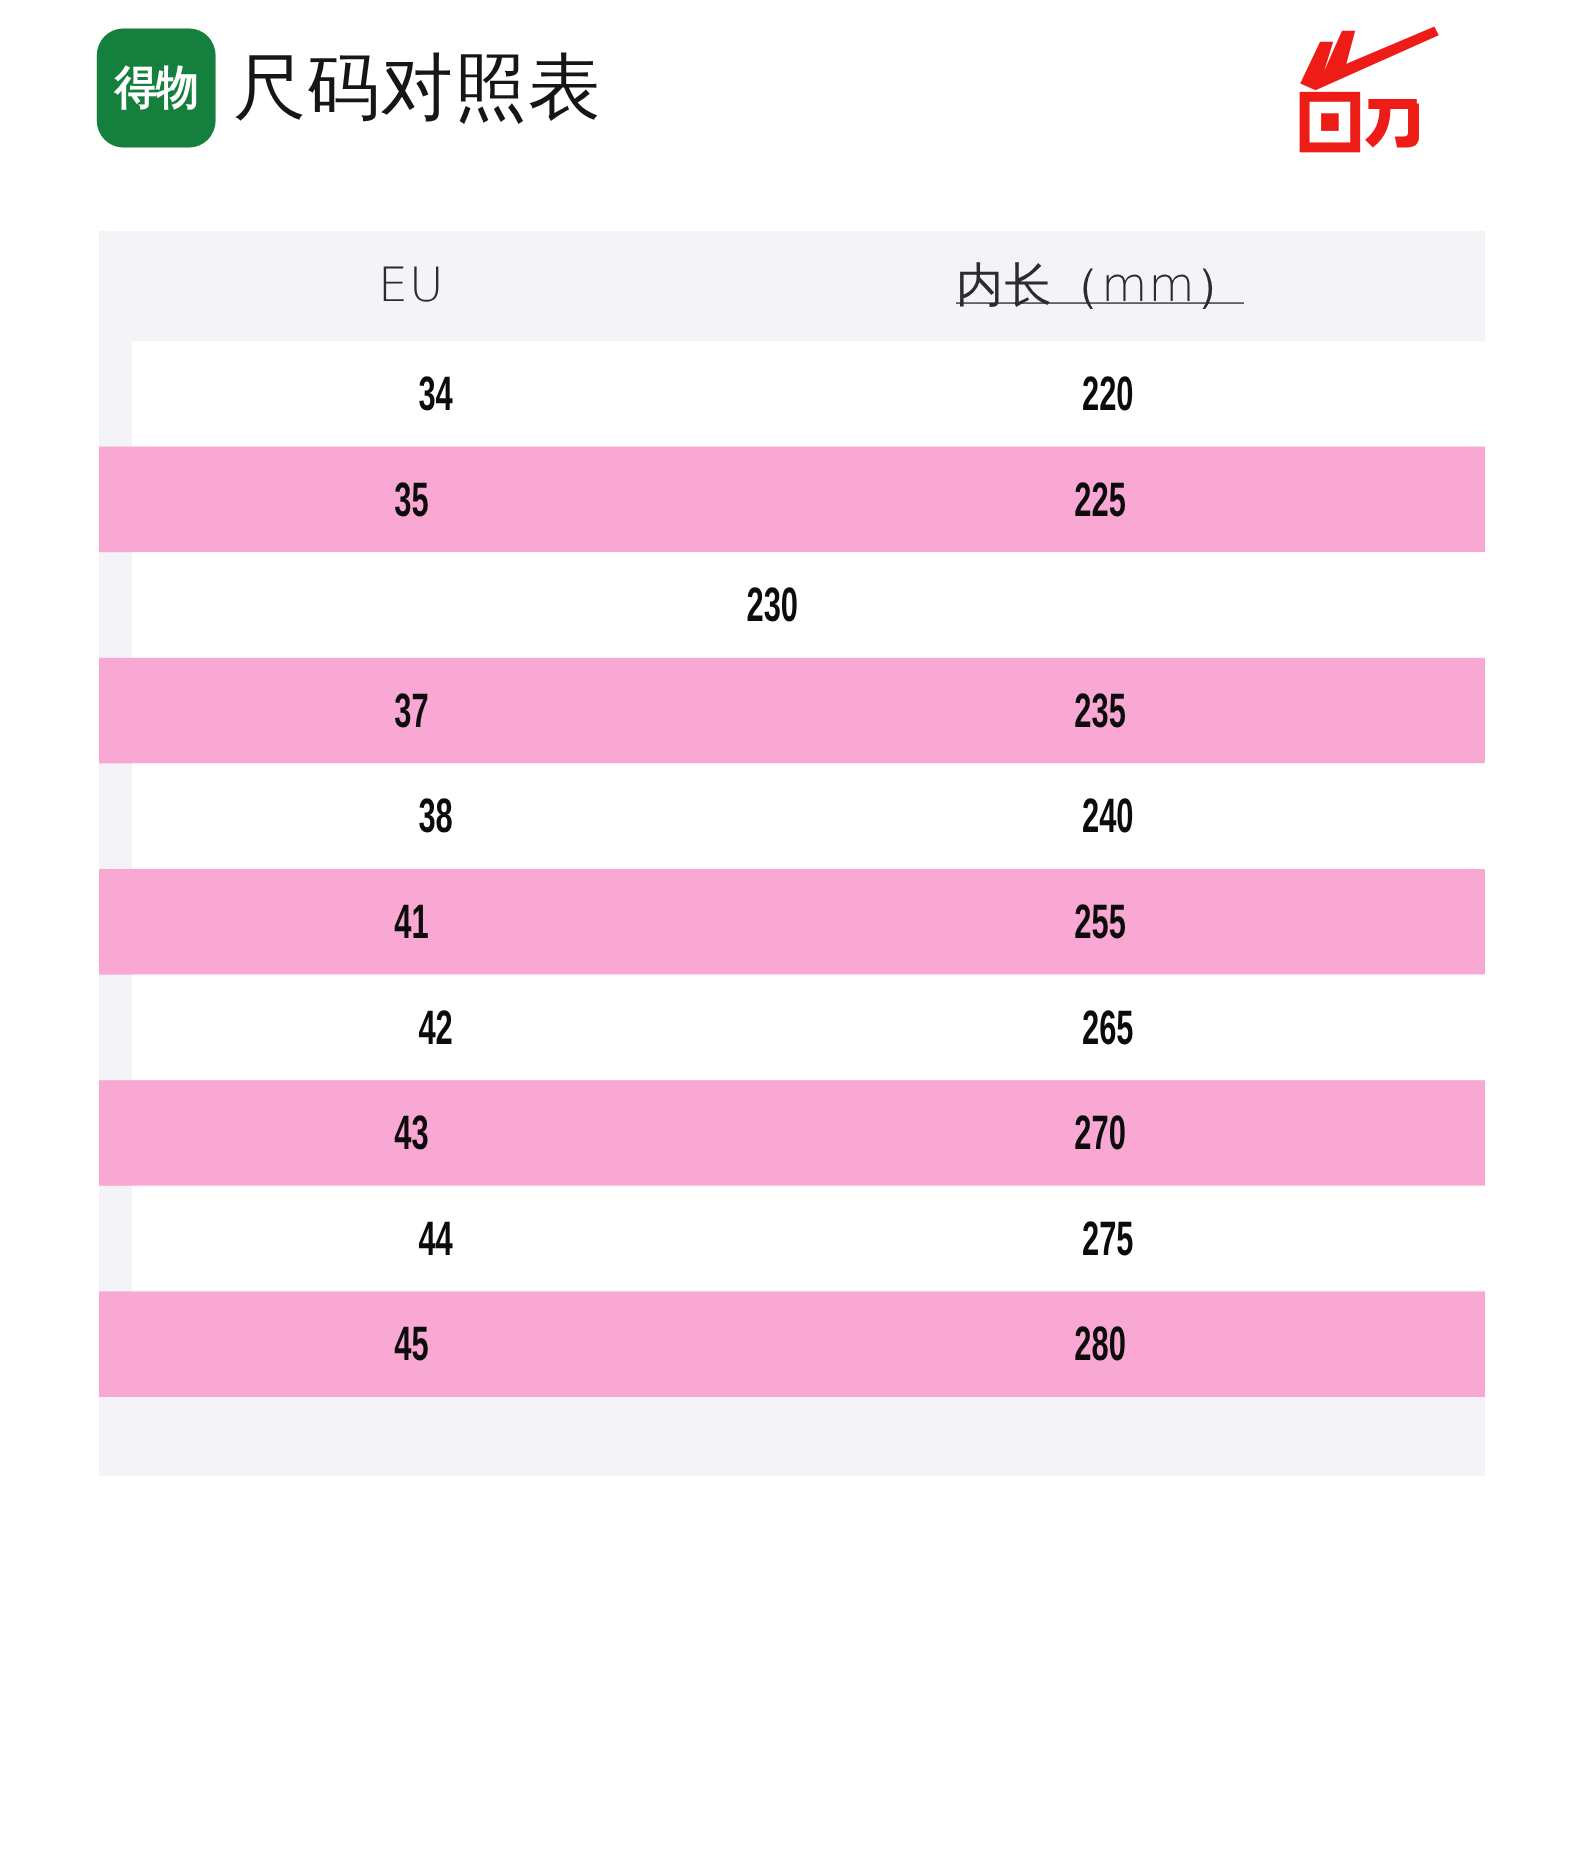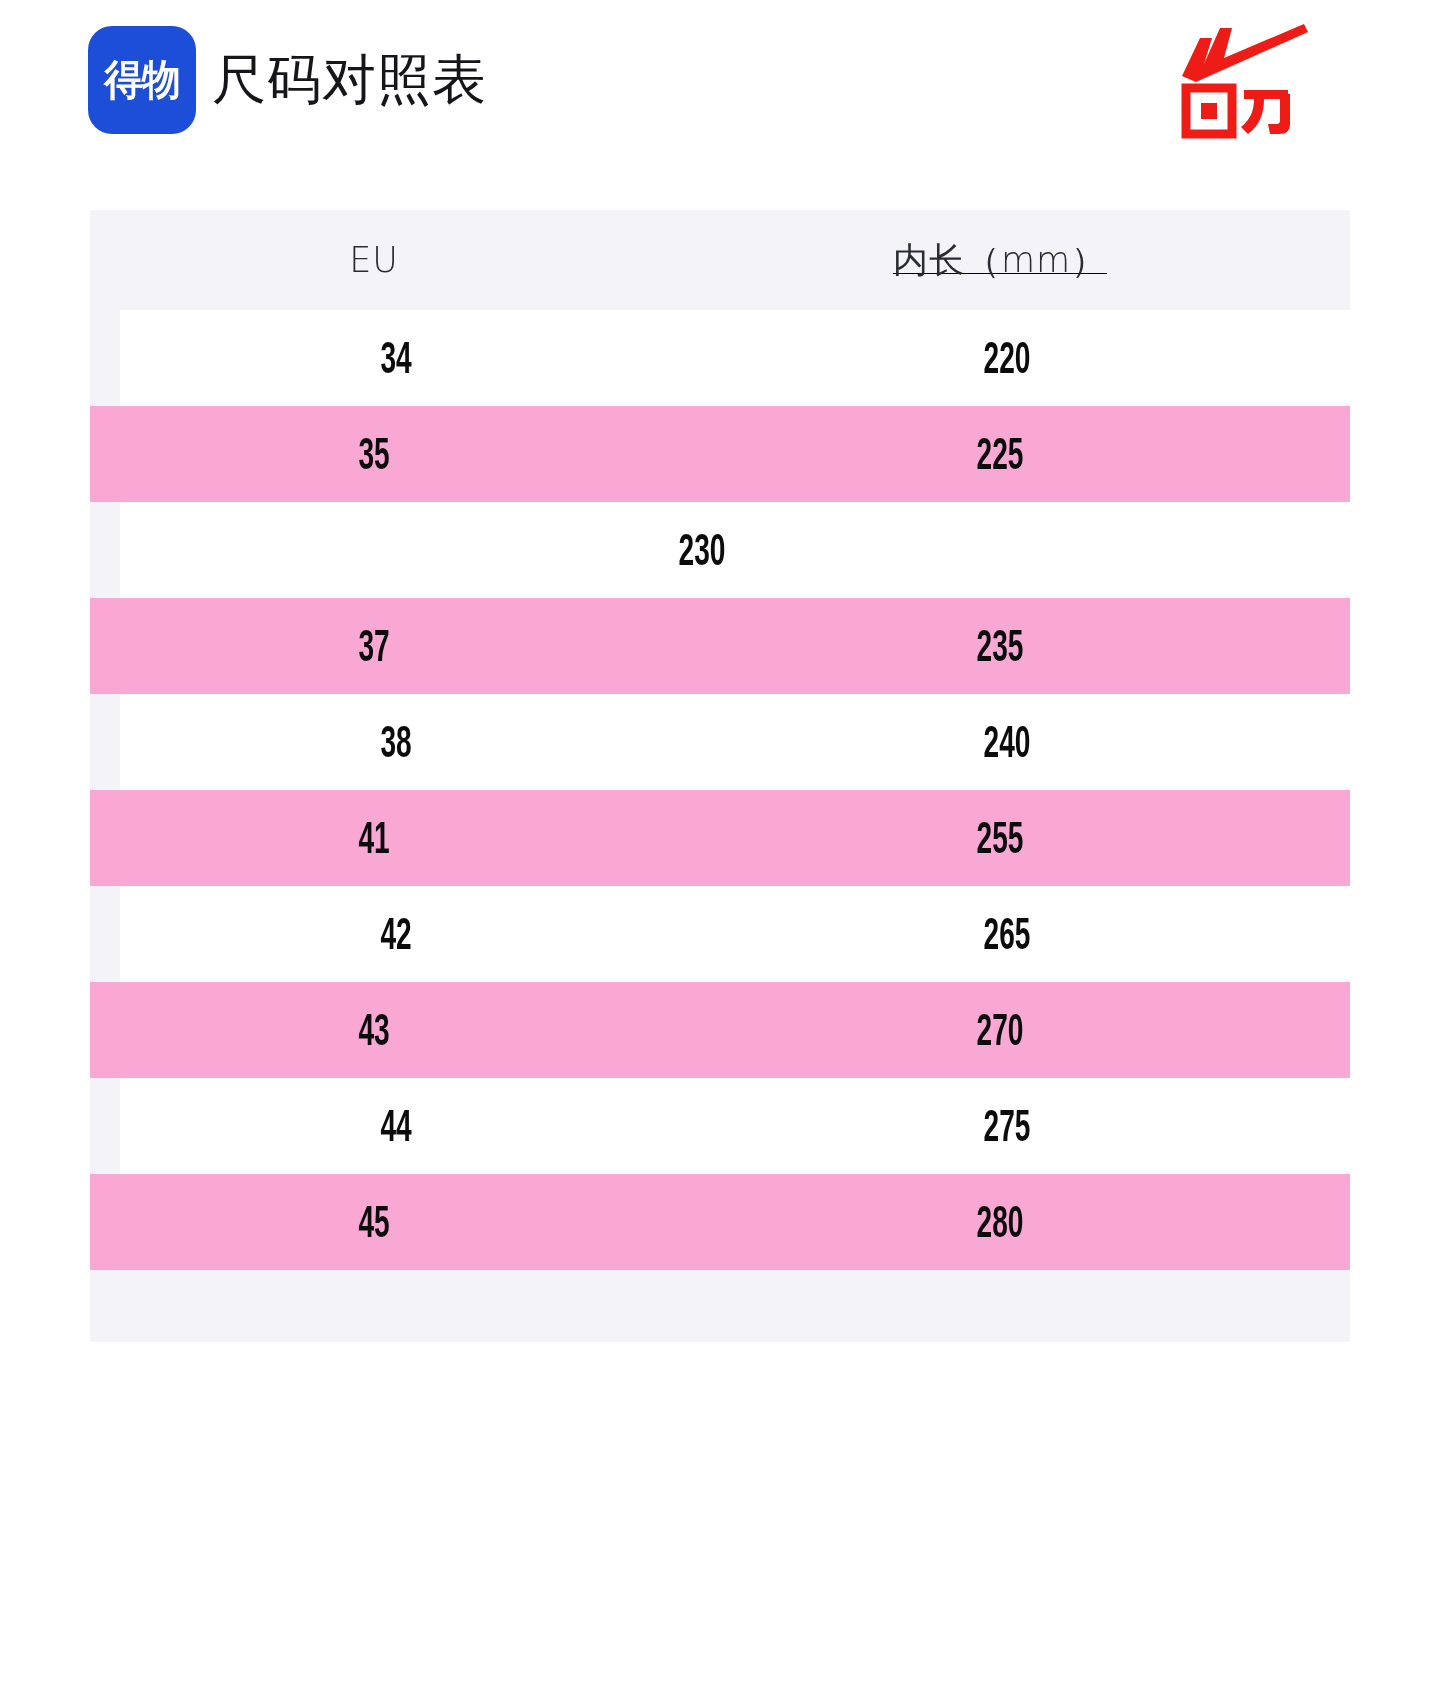--- a/index.html
+++ b/index.html
@@ -24,39 +24,39 @@
   .brand-block {
     position: absolute;
     left: 88px;
     top: 26px;
     display: flex;
     align-items: center;
   }
   .dewu-logo {
     width: 108px;
     height: 108px;
-    background: #1d4ed8;
+    background: #15803d;
     border-radius: 24px;
     display: flex;
     align-items: center;
     justify-content: center;
     flex: 0 0 auto;
   }
   .dewu-logo-text {
     color: #ffffff;
     font-family: "DejaVu Sans", "Liberation Sans", sans-serif;
     font-size: 42px;
     font-weight: 700;
     letter-spacing: -1px;
     line-height: 1;
     transform: scaleX(0.92);
   }
   .page-title {
     margin-left: 16px;
-    font-size: 54px;
+    font-size: 66px;
     line-height: 1;
     color: #16161a;
     font-weight: 400;
     font-family: "DejaVu Sans", "Liberation Sans", sans-serif;
     letter-spacing: 1px;
     white-space: nowrap;
   }
 
   
   .warrior-logo {
@@ -102,21 +102,21 @@
   .col {
     flex: 1 1 0;
     text-align: center;
   }
   .table-header-row .col-eu { padding-right: 58px; }
   .table-header-row .col-len { padding-right: 66px; text-decoration: underline; }
   .table-row .col-eu { padding-right: 58px; }
   .table-row .col-len { padding-right: 66px; }
 
   .th-text {
-    font-size: 35px;
+    font-size: 43px;
     font-weight: 300;
     color: #2b2b33;
     font-family: "DejaVu Sans", "Liberation Sans", sans-serif;
     letter-spacing: 1px;
   }
   .td-text {
     font-size: 36px;
     font-weight: 700;
     color: #0c0c0c;
     font-family: "Liberation Sans Narrow", "Liberation Sans", "DejaVu Sans Condensed", sans-serif;

